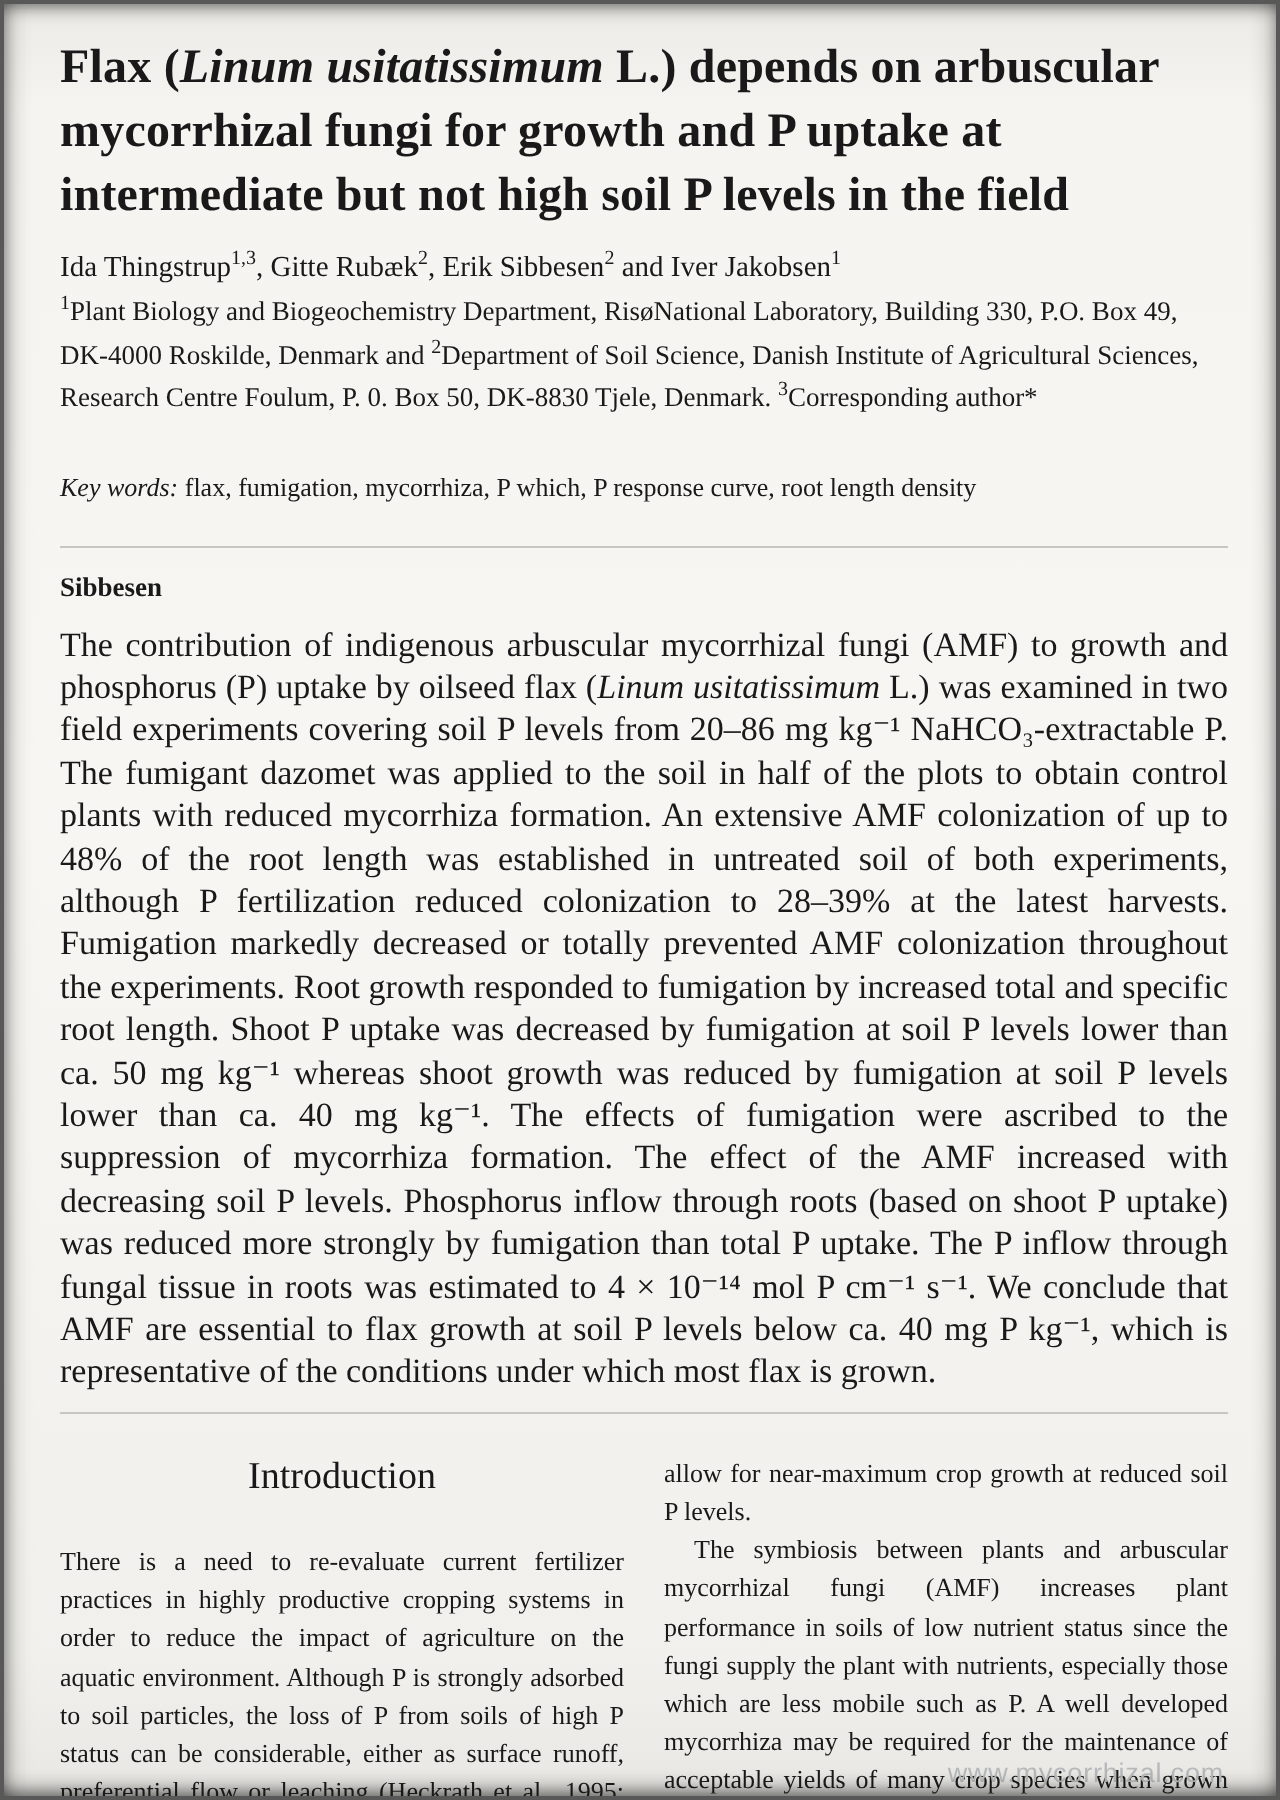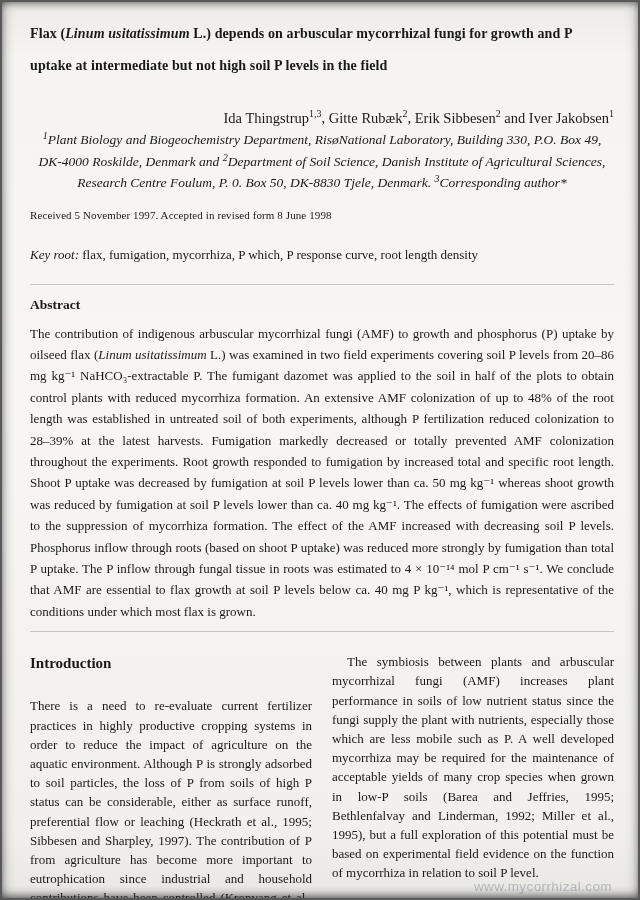--- a/index.html
+++ b/index.html
@@ -17,37 +17,37 @@
     position:absolute;inset:0;pointer-events:none;z-index:50;
     box-shadow:
       inset 0 0 0 2px #585858,
       inset 0 7px 9px -4px rgba(30,30,30,.65),
       inset 0 -8px 10px -4px rgba(30,30,30,.7),
       inset 9px 0 12px -7px rgba(30,30,30,.55),
       inset -9px 0 12px -7px rgba(30,30,30,.45);
   }
   .content{position:absolute;left:30px;right:26px;top:18px;}
   .title{
-    margin:0;font-size:14px;font-weight:bold;line-height:32px;
+    margin:0;font-size:24px;font-weight:bold;line-height:32px;
     letter-spacing:.1px;
   }
   .italic{font-style:italic;}
-  .authors{margin-top:26px;font-size:14.5px;line-height:20px;text-align:right;}
+  .authors{margin-top:10px;font-size:14.5px;line-height:20px;}
   .authors sup,.affil sup{font-size:10px;line-height:0;}
-  .affil{font-size:13.5px;font-style:italic;line-height:21.5px;margin-top:1px;text-align:center;}
+  .affil{font-size:13.5px;line-height:21.5px;margin-top:1px;}
   .received{margin-top:15px;font-size:11px;letter-spacing:.1px;}
   .keywords{margin-top:26px;font-size:13px;}
   .rule{border:none;border-top:1px solid #c7c6c1;margin:0;height:0;}
   .rule1{margin-top:21px;}
   .rule2{margin-top:9px;}
   .abstract-h{margin:12px 0 0 0;font-size:13.5px;font-weight:bold;}
-  .abstract-p{margin:10px 0 0 0;font-size:13px;line-height:21.4px;text-align:justify;}
+  .abstract-p{margin:10px 0 0 0;font-size:17px;line-height:21.4px;text-align:justify;}
   .columns{display:flex;gap:20px;margin-top:20px;}
   .col{width:283px;font-size:13px;line-height:19.2px;text-align:justify;}
-  .intro-h{margin:2px 0 0 0;font-size:15px;font-weight:bold;text-align:left;}
+  .intro-h{margin:2px 0 0 0;font-size:19px;font-weight:normal;text-align:center;}
   .col p{margin:0;}
   .col-left .p1{margin-top:23px;}
   .indent{text-indent:15px;}
   .watermark{
     position:absolute;right:28px;bottom:6px;z-index:40;
     font-family:"Liberation Sans","DejaVu Sans",sans-serif;
     font-size:13.5px;color:#b7babc;letter-spacing:.4px;
   }
 </style>
 </head>
@@ -56,41 +56,41 @@
 <div class="page">
 
   <div class="content">
 
     <h1 class="title"><span>Flax (</span><span class="italic">Linum usitatissimum</span><span> L.) depends on arbuscular mycorrhizal fungi for growth and P uptake at intermediate but not high soil P levels in the field</span></h1>
 
     <div class="authors"><span>Ida Thingstrup</span><sup>1,3</sup><span>, Gitte Rubæk</span><sup>2</sup><span>, Erik Sibbesen</span><sup>2</sup><span> and Iver Jakobsen</span><sup>1</sup></div>
 
     <div class="affil"><sup>1</sup><span>Plant Biology and Biogeochemistry Department, RisøNational Laboratory, Building 330, P.O. Box 49, DK-4000 Roskilde, Denmark and </span><sup>2</sup><span>Department of Soil Science, Danish Institute of Agricultural Sciences, Research Centre Foulum, P. 0. Box 50, DK-8830 Tjele, Denmark. </span><sup>3</sup><span>Corresponding author*</span></div>
 
-    <div class="received">Received 5 November 1997. Accepted in revised form 8 June 1998</div>
 
-    <div class="keywords"><span class="italic">Key root:</span><span> flax, fumigation, mycorrhiza, P which, P response curve, root length density</span></div>
+    <div class="keywords"><span class="italic">Key words:</span><span> flax, fumigation, mycorrhiza, P which, P response curve, root length density</span></div>
 
     <hr class="rule rule1">
 
-    <h2 class="abstract-h">Abstract</h2>
+    <h2 class="abstract-h">Sibbesen</h2>
 
     <p class="abstract-p"><span>The contribution of indigenous arbuscular mycorrhizal fungi (AMF) to growth and phosphorus (P) uptake by oilseed flax (</span><span class="italic">Linum usitatissimum</span><span> L.) was examined in two field experiments covering soil P levels from 20–86 mg kg⁻¹ NaHCO₃-extractable P. The fumigant dazomet was applied to the soil in half of the plots to obtain control plants with reduced mycorrhiza formation. An extensive AMF colonization of up to 48% of the root length was established in untreated soil of both experiments, although P fertilization reduced colonization to 28–39% at the latest harvests. Fumigation markedly decreased or totally prevented AMF colonization throughout the experiments. Root growth responded to fumigation by increased total and specific root length. Shoot P uptake was decreased by fumigation at soil P levels lower than ca. 50 mg kg⁻¹ whereas shoot growth was reduced by fumigation at soil P levels lower than ca. 40 mg kg⁻¹. The effects of fumigation were ascribed to the suppression of mycorrhiza formation. The effect of the AMF increased with decreasing soil P levels. Phosphorus inflow through roots (based on shoot P uptake) was reduced more strongly by fumigation than total P uptake. The P inflow through fungal tissue in roots was estimated to 4 × 10⁻¹⁴ mol P cm⁻¹ s⁻¹. We conclude that AMF are essential to flax growth at soil P levels below ca. 40 mg P kg⁻¹, which is representative of the conditions under which most flax is grown.</span></p>
 
     <hr class="rule rule2">
 
     <div class="columns">
 
       <div class="col col-left">
         <h3 class="intro-h">Introduction</h3>
         <p class="p1">There is a need to re-evaluate current fertilizer practices in highly productive cropping systems in order to reduce the impact of agriculture on the aquatic environment. Although P is strongly adsorbed to soil particles, the loss of P from soils of high P status can be considerable, either as surface runoff, preferential flow or leaching (Heckrath et al., 1995; Sibbesen and Sharpley, 1997). The contribution of P from agriculture has become more important to eutrophication since industrial and household contributions have been controlled (Kronvang et al., 1996). Consequently, there is a need to develop agricultural practices which</p>
 
       </div>
 
       <div class="col col-right">
+        <p>allow for near-maximum crop growth at reduced soil P levels.</p>
         <p class="indent">The symbiosis between plants and arbuscular mycorrhizal fungi (AMF) increases plant performance in soils of low nutrient status since the fungi supply the plant with nutrients, especially those which are less mobile such as P. A well developed mycorrhiza may be required for the maintenance of acceptable yields of many crop species when grown in low-P soils (Barea and Jeffries, 1995; Bethlenfalvay and Linderman, 1992; Miller et al., 1995), but a full exploration of this potential must be based on experimental field evidence on the function of mycorrhiza in relation to soil P level.</p>
 
       </div>
 
     </div>
 
   </div>
 
   <div class="watermark">www.mycorrhizal.com</div>
 

